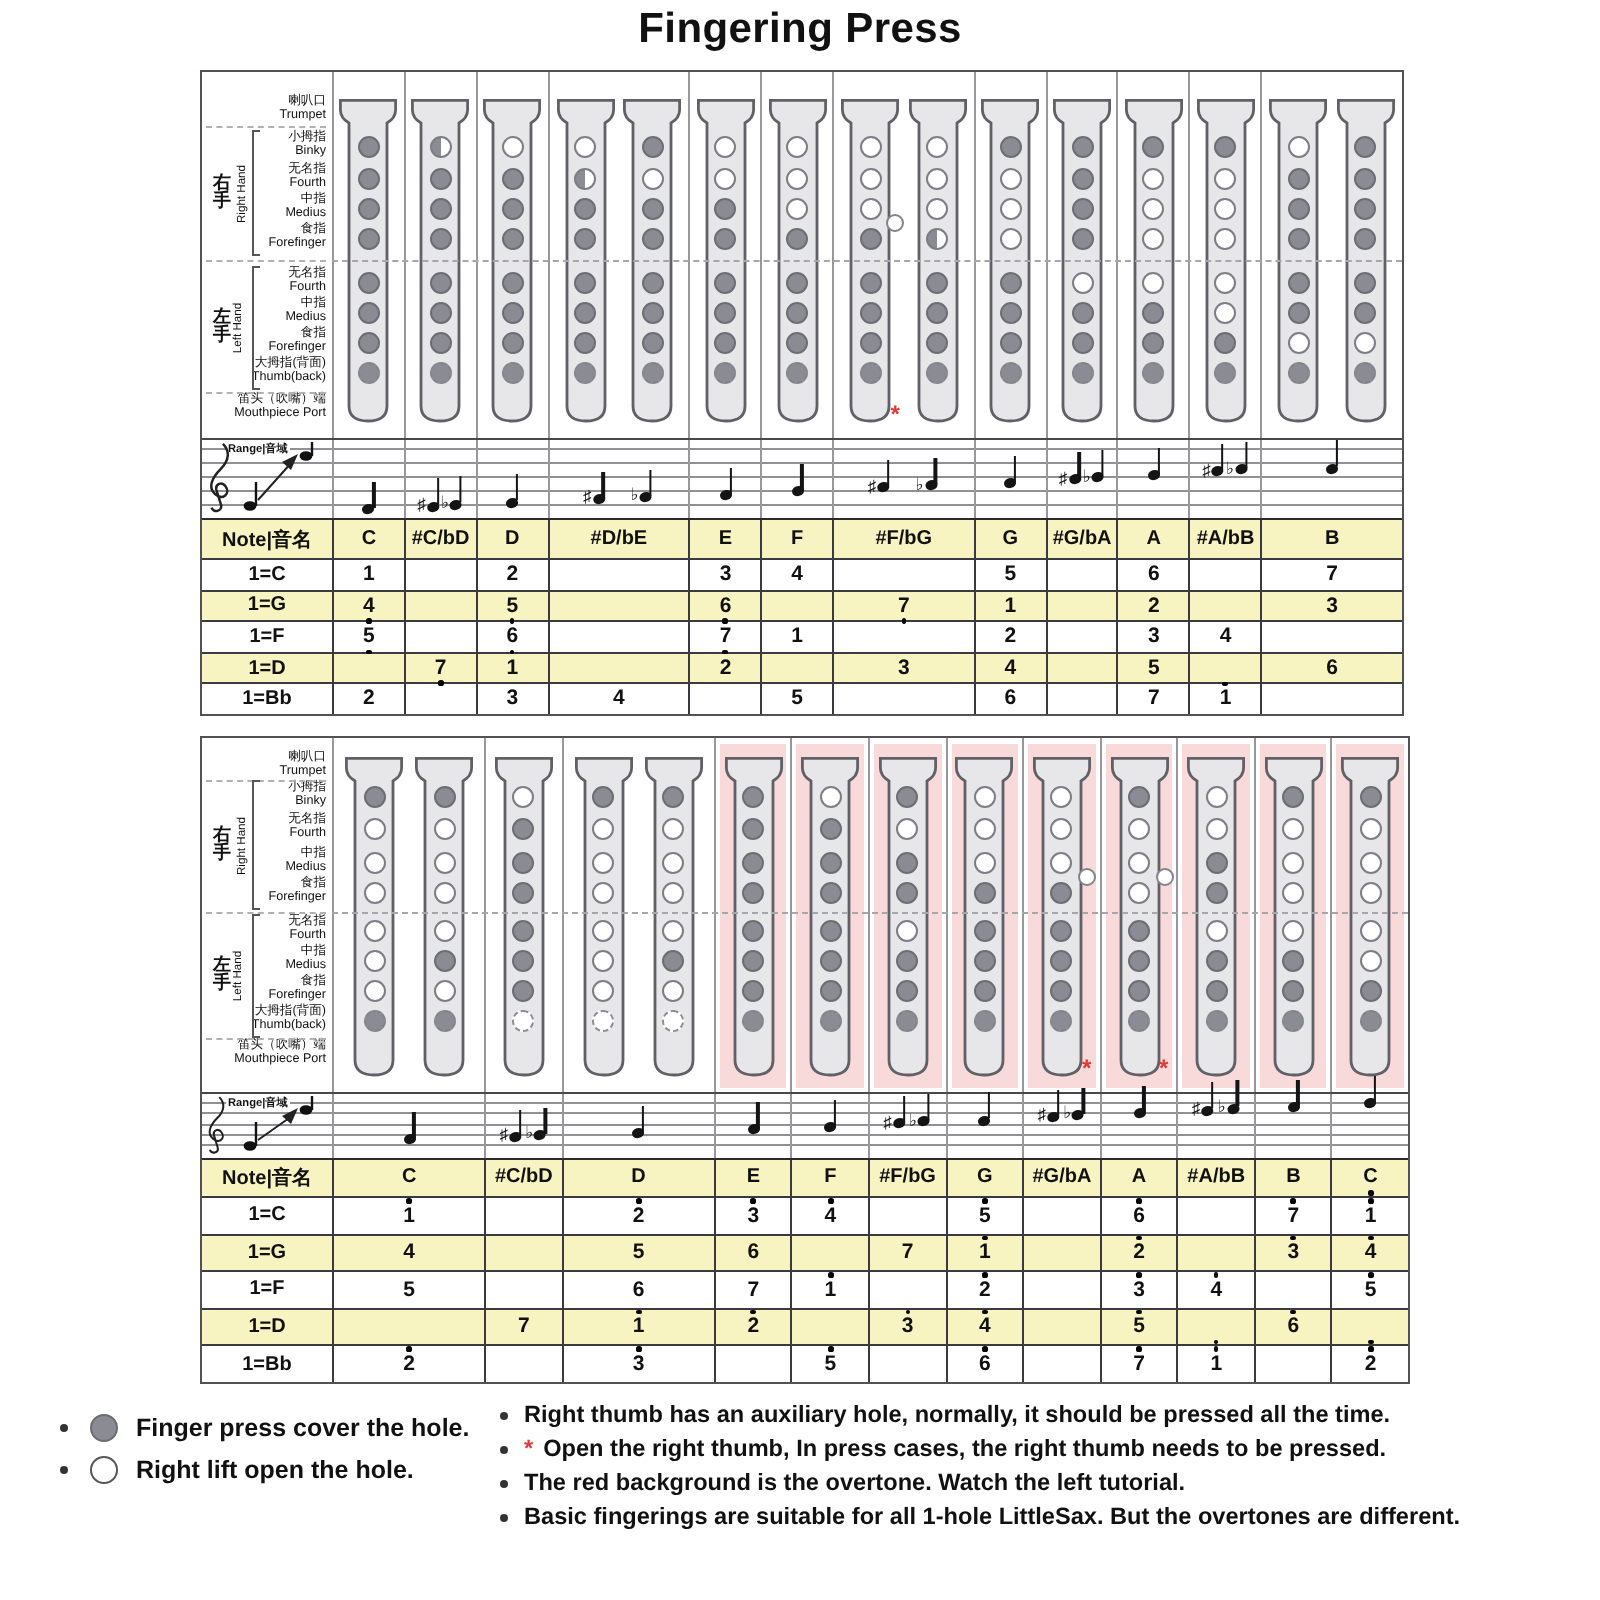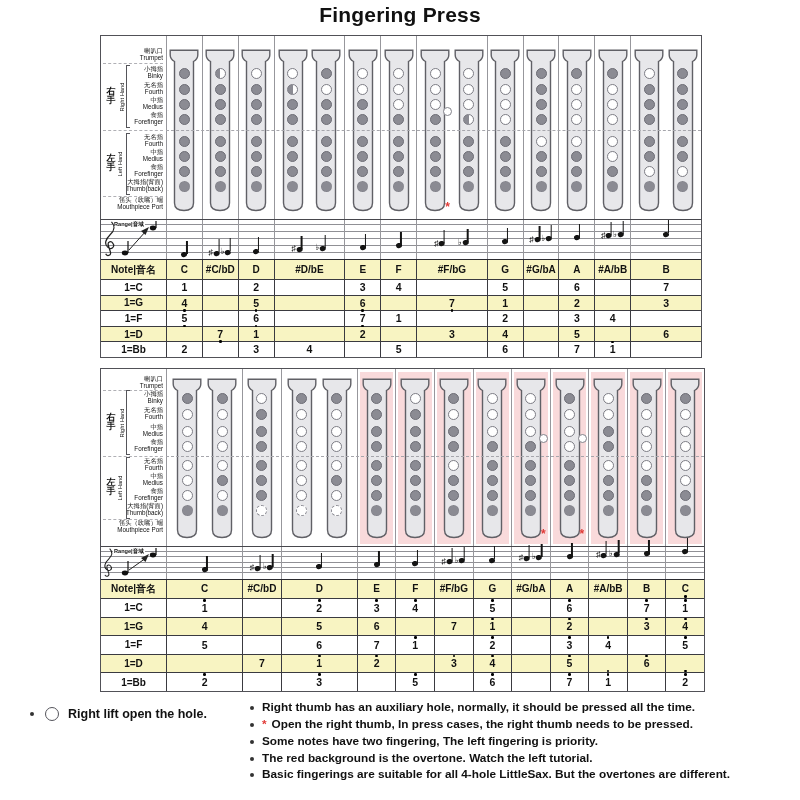--- a/index.html
+++ b/index.html
@@ -1244,39 +1244,40 @@
           <div class="tcell" style="flex: 1 1 0px;">
             <span class="num">2<span class="dt" style="top: -3.6px;"></span><span class="dt" style="top: -7.4px;"></span></span>
           </div>
         </div>
       </div>
     </div>
   </div>
 <div id="legend-left" class="legend-left">
     <div class="lli">
       <span class="bullet"></span>
+      <span class="lico filled"></span>
+      <span>Finger press cover the hole.</span>
+    </div>
+    <div class="lli">
+      <span class="bullet"></span>
       <span class="lico open"></span>
       <span>Right lift open the hole.</span>
     </div>
   </div>
 <div id="legend-right" class="legend-right">
     <div class="rli">
       <span class="bullet"></span>
       <span>Right thumb has an auxiliary hole, normally, it should be pressed all the time.</span>
     </div>
     <div class="rli">
       <span class="bullet"></span>
       <span class="redstar" style="color: rgb(224, 58, 54);">*</span>
       <span>Open the right thumb, In press cases, the right thumb needs to be pressed.</span>
     </div>
     <div class="rli">
       <span class="bullet"></span>
-      <span>Some notes have two fingering, The left fingering is priority.</span>
-    </div>
-    <div class="rli">
-      <span class="bullet"></span>
       <span>The red background is the overtone. Watch the left tutorial.</span>
     </div>
     <div class="rli">
       <span class="bullet"></span>
-      <span>Basic fingerings are suitable for all 4-hole LittleSax. But the overtones are different.</span>
+      <span>Basic fingerings are suitable for all 1-hole LittleSax. But the overtones are different.</span>
     </div>
   </div>
 
 </body></html>

